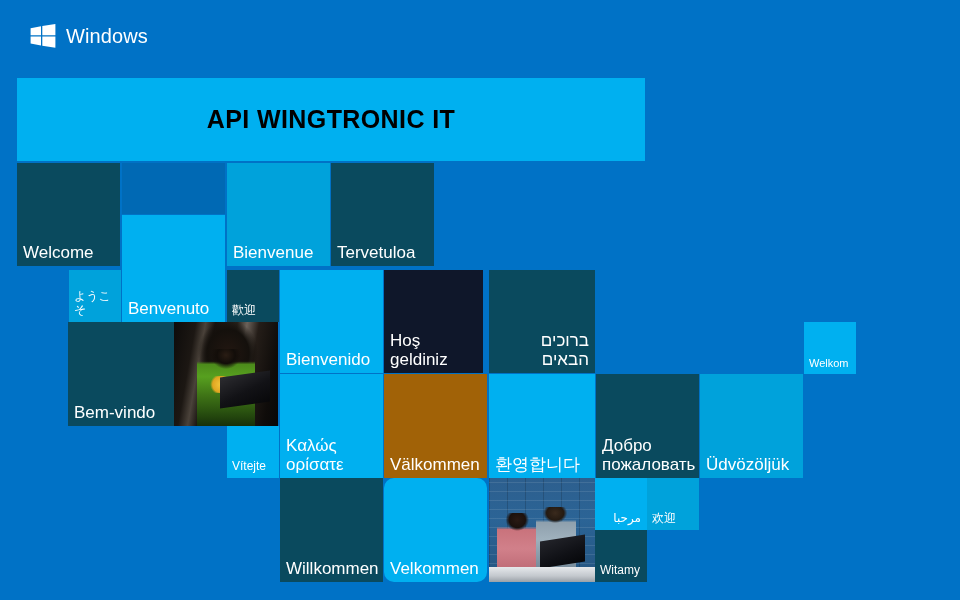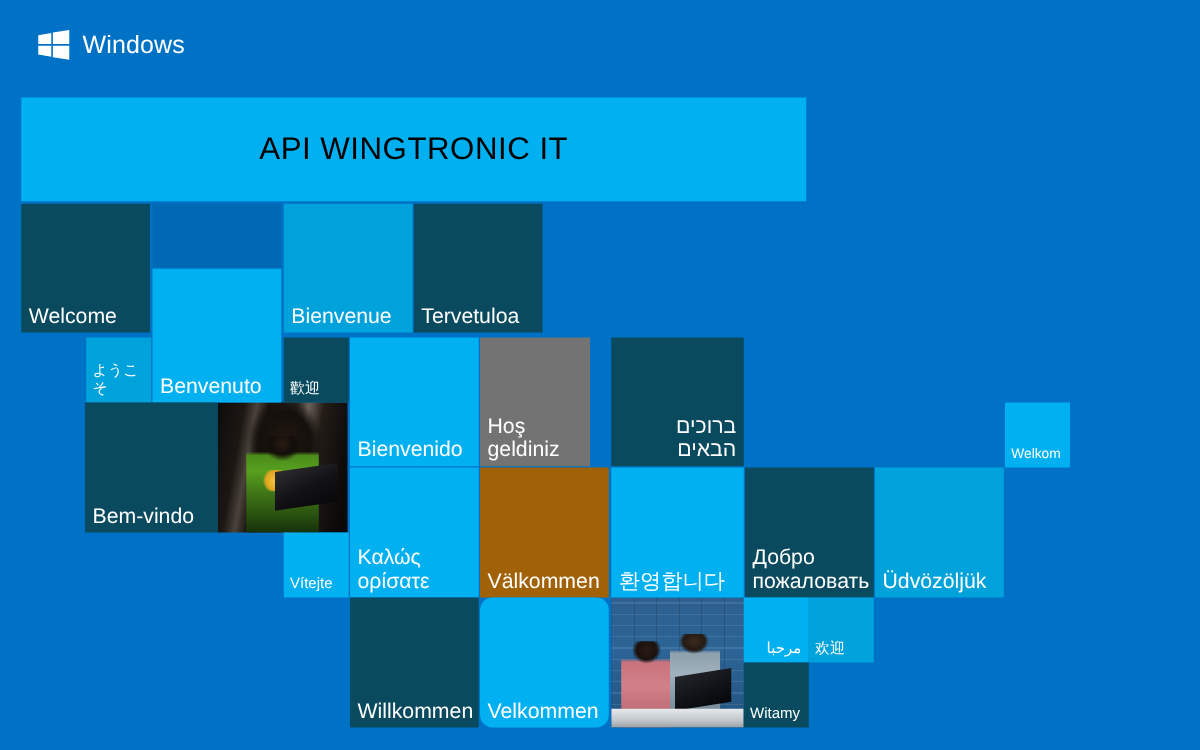--- a/index.html
+++ b/index.html
@@ -55,21 +55,21 @@
     width: 628px;
     height: 83px;
     background: #00b0f0;
     display: flex;
     align-items: center;
     justify-content: center;
   }
   .banner-title {
     color: #000000;
     font-size: 25px;
-    font-weight: normal;
+    font-weight: bold;
     letter-spacing: 0.4px;
     white-space: nowrap;
     text-align: center;
   }
 
   
   .tile {
     position: absolute;
     box-sizing: border-box;
     overflow: hidden;
@@ -243,21 +243,21 @@
       </div>
       <div class="tile md" style="left: 122px; top: 215px; width: 103px; height: 107px; background: rgb(0, 176, 240);">
         <div class="tile-label">Benvenuto</div>
       </div>
       <div class="tile sm" style="left: 227px; top: 270px; width: 52px; height: 52px; background: rgb(10, 74, 94);">
         <div class="tile-label">歡迎</div>
       </div>
       <div class="tile md" style="left: 280px; top: 270px; width: 103px; height: 103px; background: rgb(0, 176, 240);">
         <div class="tile-label">Bienvenido</div>
       </div>
-      <div class="tile md" style="left: 384px; top: 270px; width: 88px; height: 103px; background: #737373;">
+      <div class="tile md" style="left: 384px; top: 270px; width: 99px; height: 103px; background: #0f172a;">
         <div class="tile-label">Hoş geldiniz</div>
       </div>
       <div class="tile md rtl" style="left: 489px; top: 270px; width: 106px; height: 103px; background: rgb(10, 74, 94);">
         <div class="tile-label">ברוכים הבאים</div>
       </div>
       <div class="tile xs" style="left: 804px; top: 322px; width: 52px; height: 52px; background: rgb(0, 176, 240);">
         <div class="tile-label">Welkom</div>
       </div>
       <div class="tile md" style="left: 68px; top: 322px; width: 106px; height: 104px; background: rgb(10, 74, 94);">
         <div class="tile-label">Bem-vindo</div>

